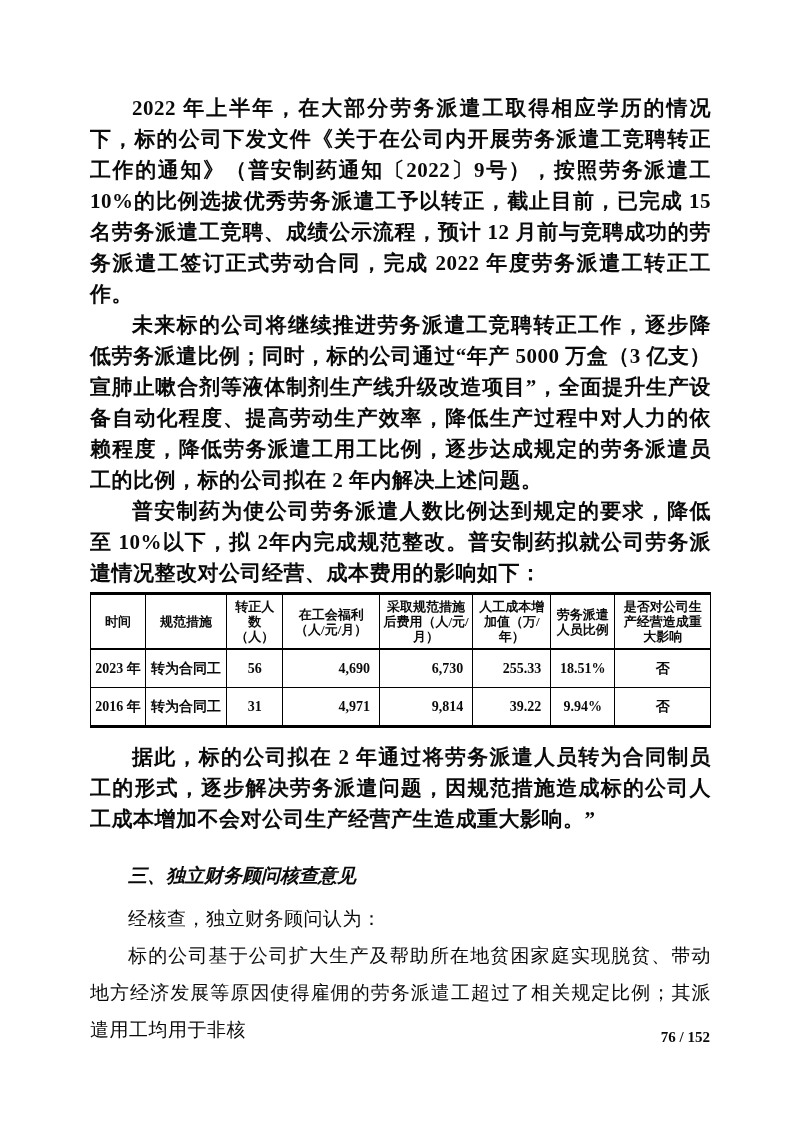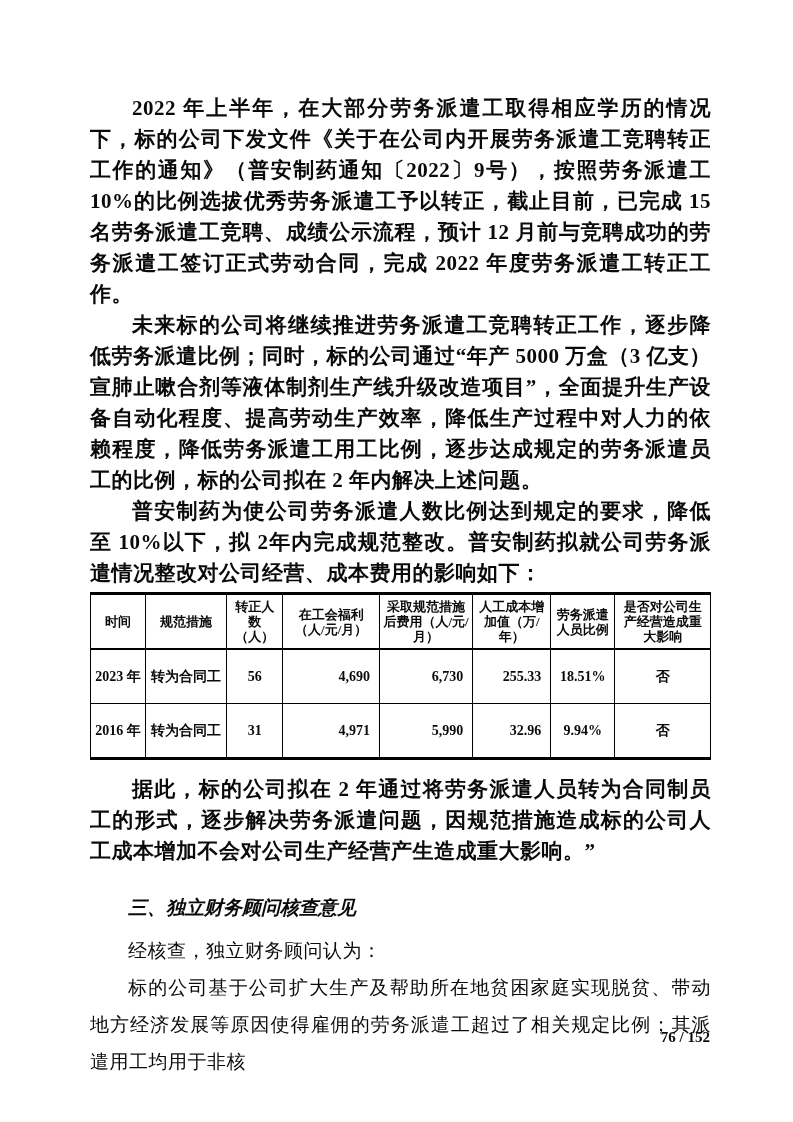--- a/index.html
+++ b/index.html
@@ -57,21 +57,21 @@
     width: 100%;
     border-collapse: collapse;
     margin-top: 3px;
     table-layout: fixed;
     font-family: "Liberation Serif", serif;
     font-weight: bold;
   }
   .impact-table th,
   .impact-table td {
     border: 1px solid #000;
-    padding: 16px 3px;
+    padding: 8px 3px;
     text-align: center;
     vertical-align: middle;
   }
   .impact-table th {
     font-size: 13px;
     line-height: 15px;
     font-weight: bold;
     padding: 4px 2px;
   }
   .impact-table td {
@@ -135,22 +135,22 @@
         <td class="cell-right">6,730</td>
         <td class="cell-right">255.33</td>
         <td>18.51%</td>
         <td>否</td>
       </tr>
       <tr>
         <td>2016 年</td>
         <td>转为合同工</td>
         <td>31</td>
         <td class="cell-right">4,971</td>
-        <td class="cell-right">5,990</td>
-        <td class="cell-right">32.96</td>
+        <td class="cell-right">9,814</td>
+        <td class="cell-right">39.22</td>
         <td>9.94%</td>
         <td>否</td>
       </tr>
     </tbody>
   </table>
 
   <div class="table-gap"></div>
 
   <p class="para">据此，标的公司拟在 2 年通过将劳务派遣人员转为合同制员工的形式，逐步解决劳务派遣问题，因规范措施造成标的公司人工成本增加不会对公司生产经营产生造成重大影响。”</p>
 

